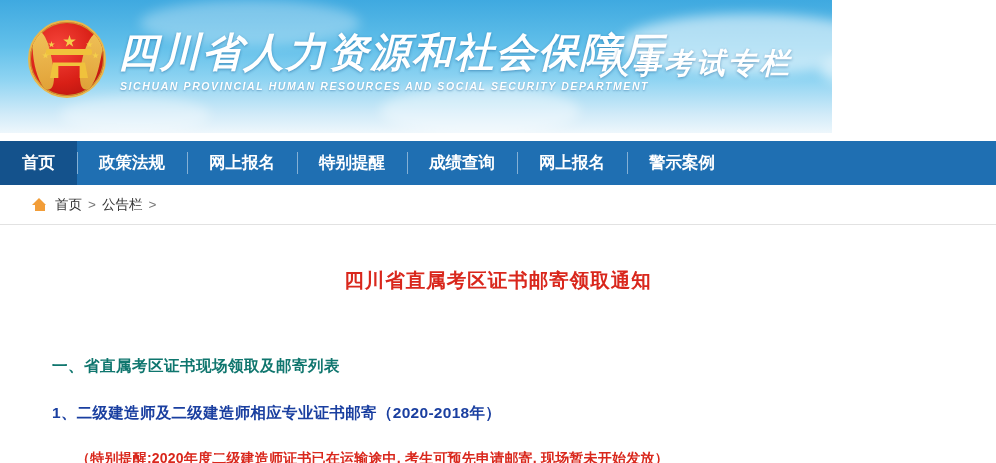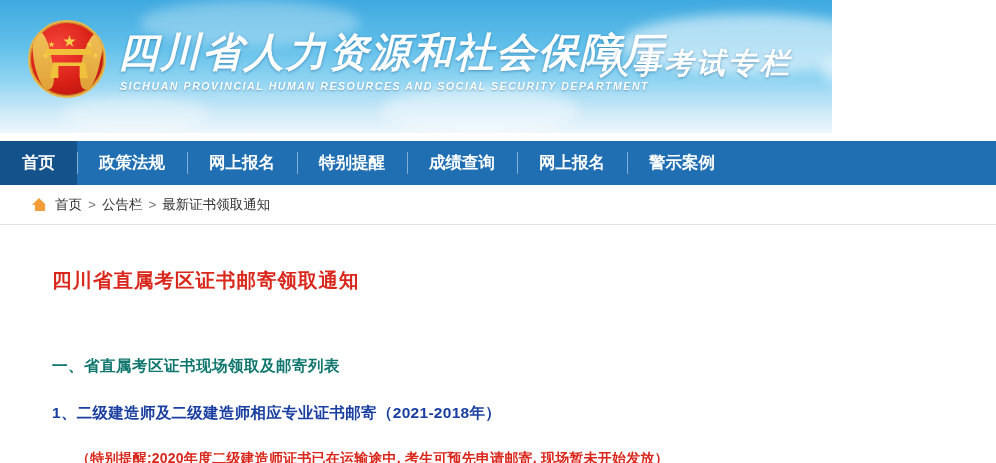--- a/index.html
+++ b/index.html
@@ -176,20 +176,21 @@
     background: #f29d38;
   }
   .crumb { color: #333; text-decoration: none; }
   .crumb-sep { margin: 0 6px; color: #777; }
 
   
   .content {
     padding: 0 52px;
   }
   .doc-title {
+    text-align: center;
     color: #d9271c;
     font-size: 19.5px;
     font-weight: bold;
     margin-top: 42px;
     letter-spacing: 1px;
     font-family: "Liberation Serif", serif;
   }
   .sec-h {
     margin-top: 62px;
     font-size: 15.5px;
@@ -249,21 +250,20 @@
   <div class="nav-item">网上报名</div>
   <div class="nav-item">警示案例</div>
 </div>
 
 <div class="breadcrumb">
   <span class="home-icon"></span>
   <a class="crumb" href="#">首页</a>
   <span class="crumb-sep">&gt;</span>
   <a class="crumb" href="#">公告栏</a>
   <span class="crumb-sep">&gt;</span>
-  <span class="crumb">最新证书领取通知</span>
 </div>
 
 <div class="content">
   <div class="doc-title">四川省直属考区证书邮寄领取通知</div>
   <div class="sec-h">一、省直属考区证书现场领取及邮寄列表</div>
-  <div class="item-1">1、二级建造师及二级建造师相应专业证书邮寄（2021-2018年）</div>
+  <div class="item-1">1、二级建造师及二级建造师相应专业证书邮寄（2020-2018年）</div>
   <div class="note">（特别提醒:2020年度二级建造师证书已在运输途中, 考生可预先申请邮寄, 现场暂未开始发放）</div>
 </div>
 
 </body></html>

